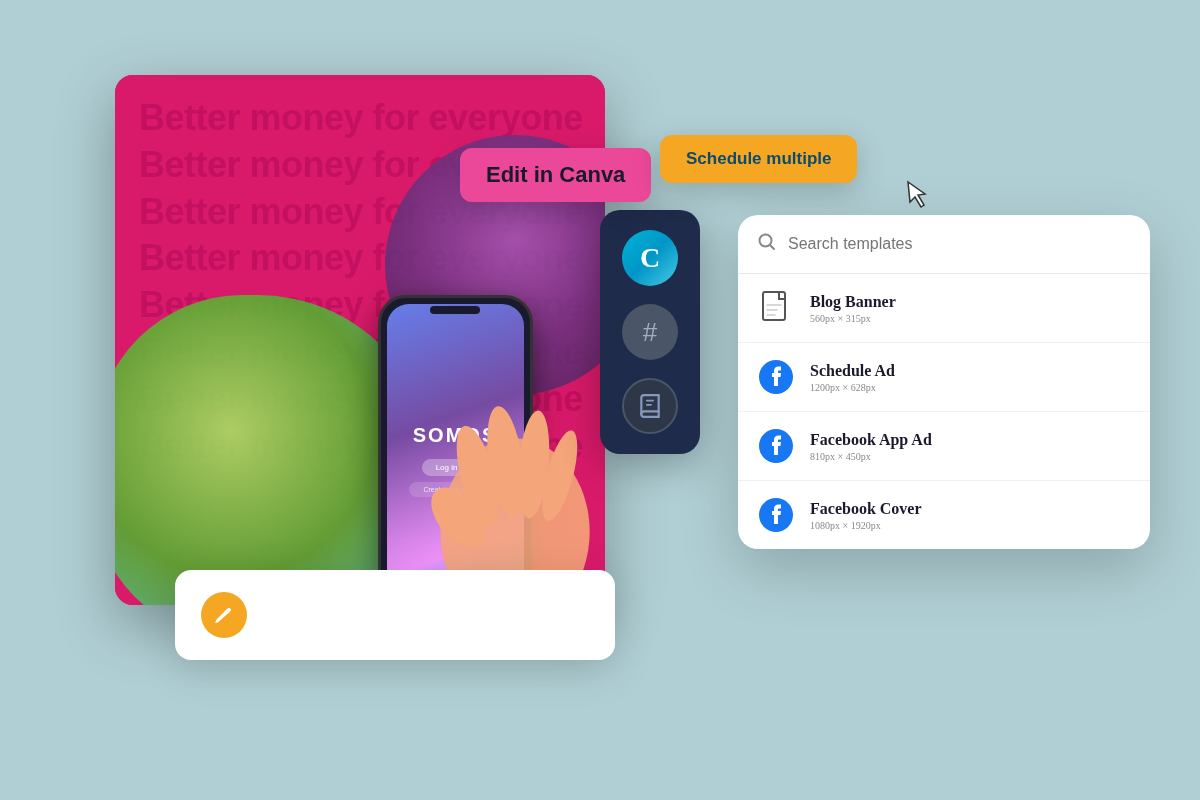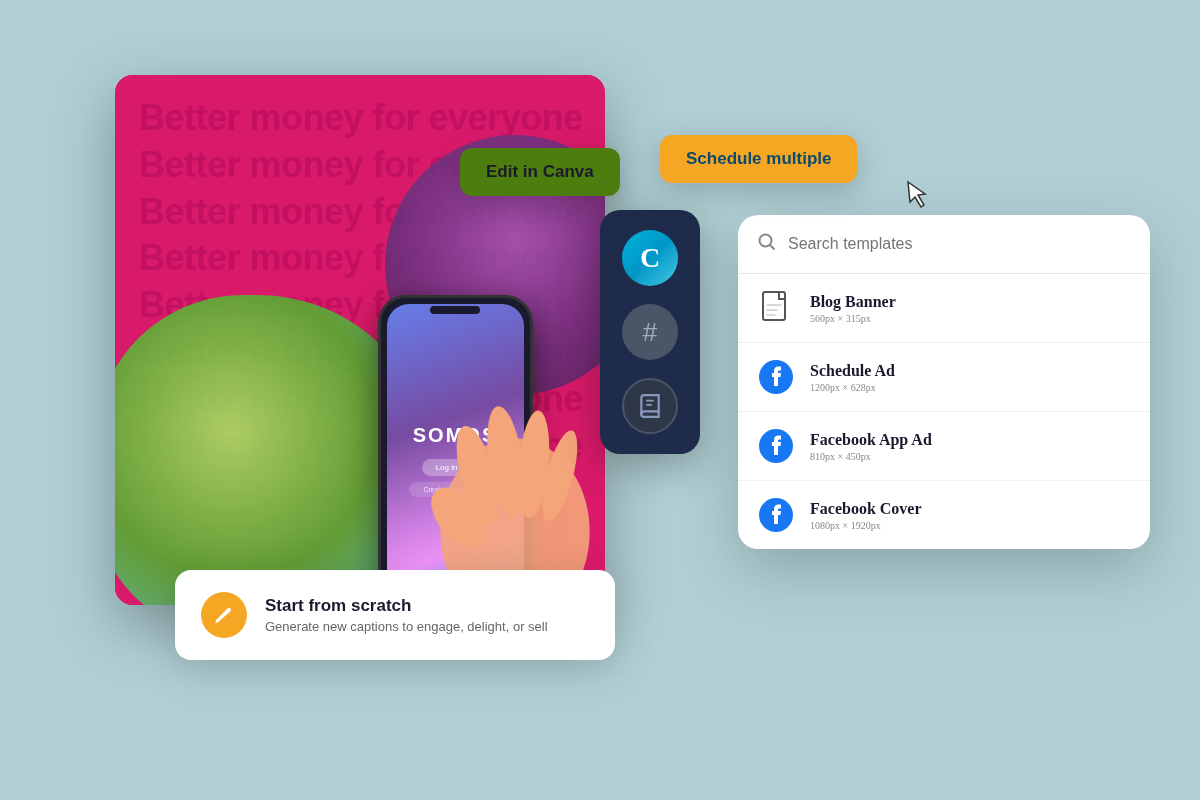--- a/index.html
+++ b/index.html
@@ -156,24 +156,24 @@
       right: -30px;
       width: 200px;
       height: 280px;
     }
 
     
     .edit-canva-btn {
       position: absolute;
       top: 148px;
       left: 460px;
-      background: #4d7c0f;
+      background: #ec4899;
       border-radius: 12px;
       padding: 14px 26px;
-      font-size: 17px;
+      font-size: 22px;
       font-weight: 600;
       color: #1a1a2a;
       box-shadow: 0 8px 30px rgba(0,0,0,0.18);
       white-space: nowrap;
       z-index: 20;
     }
 
     
     .schedule-btn {
       position: absolute;
@@ -504,19 +504,15 @@
       </div>
   </div>
 
   <div class="scratch-card">
     <div class="scratch-icon">
       <svg width="22" height="22" viewBox="0 0 22 22" fill="none" xmlns="http://www.w3.org/2000/svg">
         <path d="M3 16L14.5 4.5a2 2 0 0 1 2.83 2.83L4.83 18.5 2 19l1-2z" fill="white"></path>
         <path d="M13 6l3 3" stroke="white" stroke-width="1.5"></path>
       </svg>
     </div>
-    <div>
-      <div class="scratch-text-title">Start from scratch</div>
-      <div class="scratch-text-sub">Generate new captions to engage, delight, or sell</div>
-    </div>
   </div>
 
 </div>
 
 </body></html>

